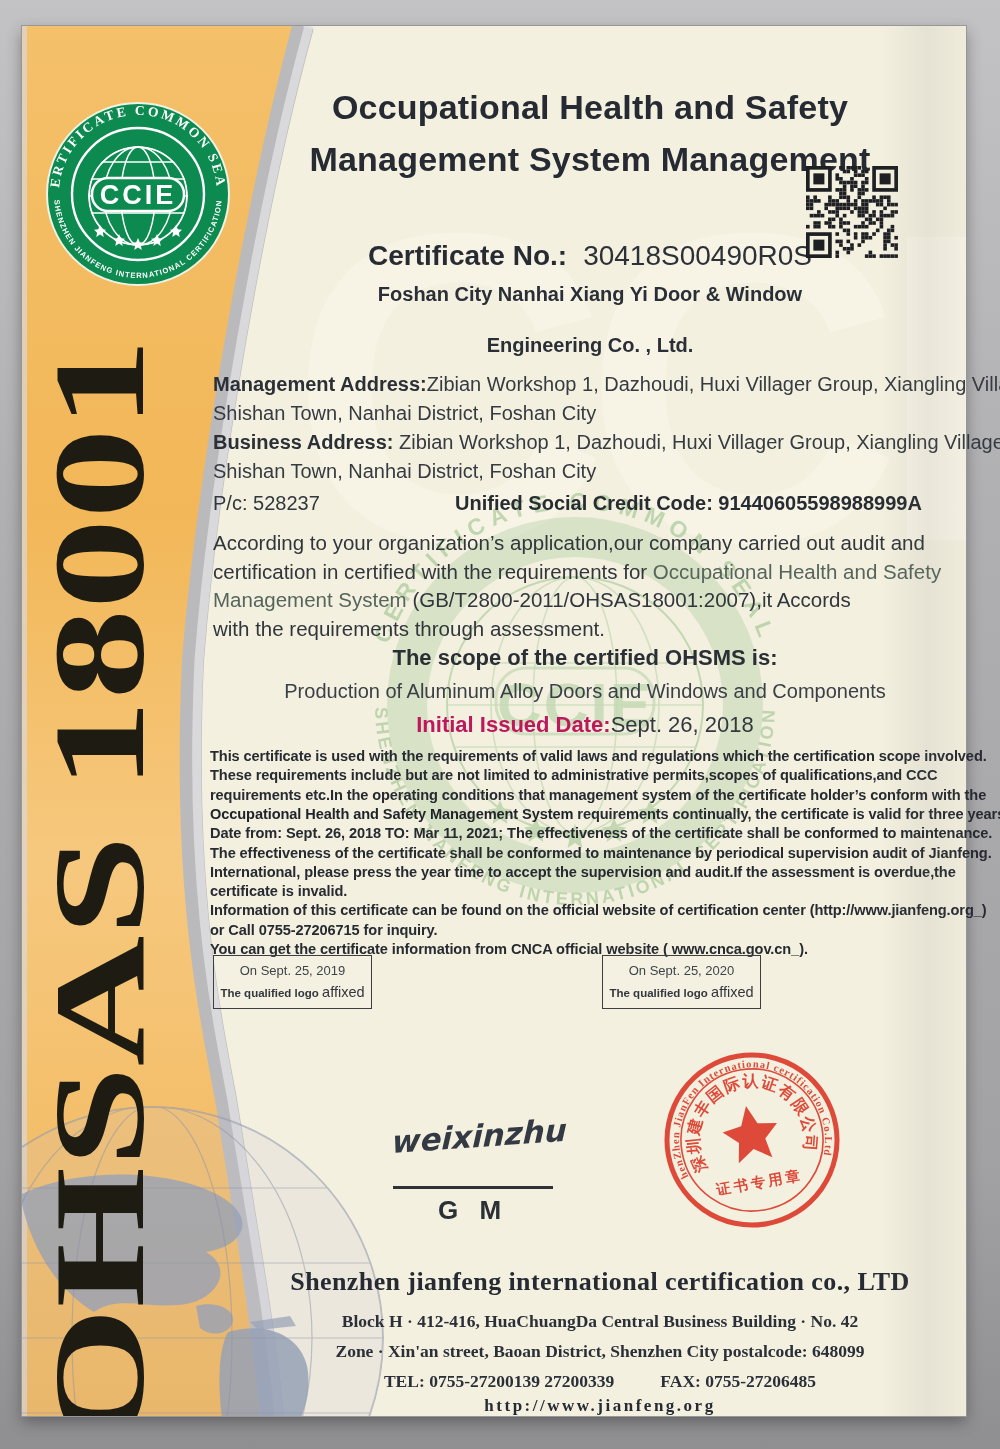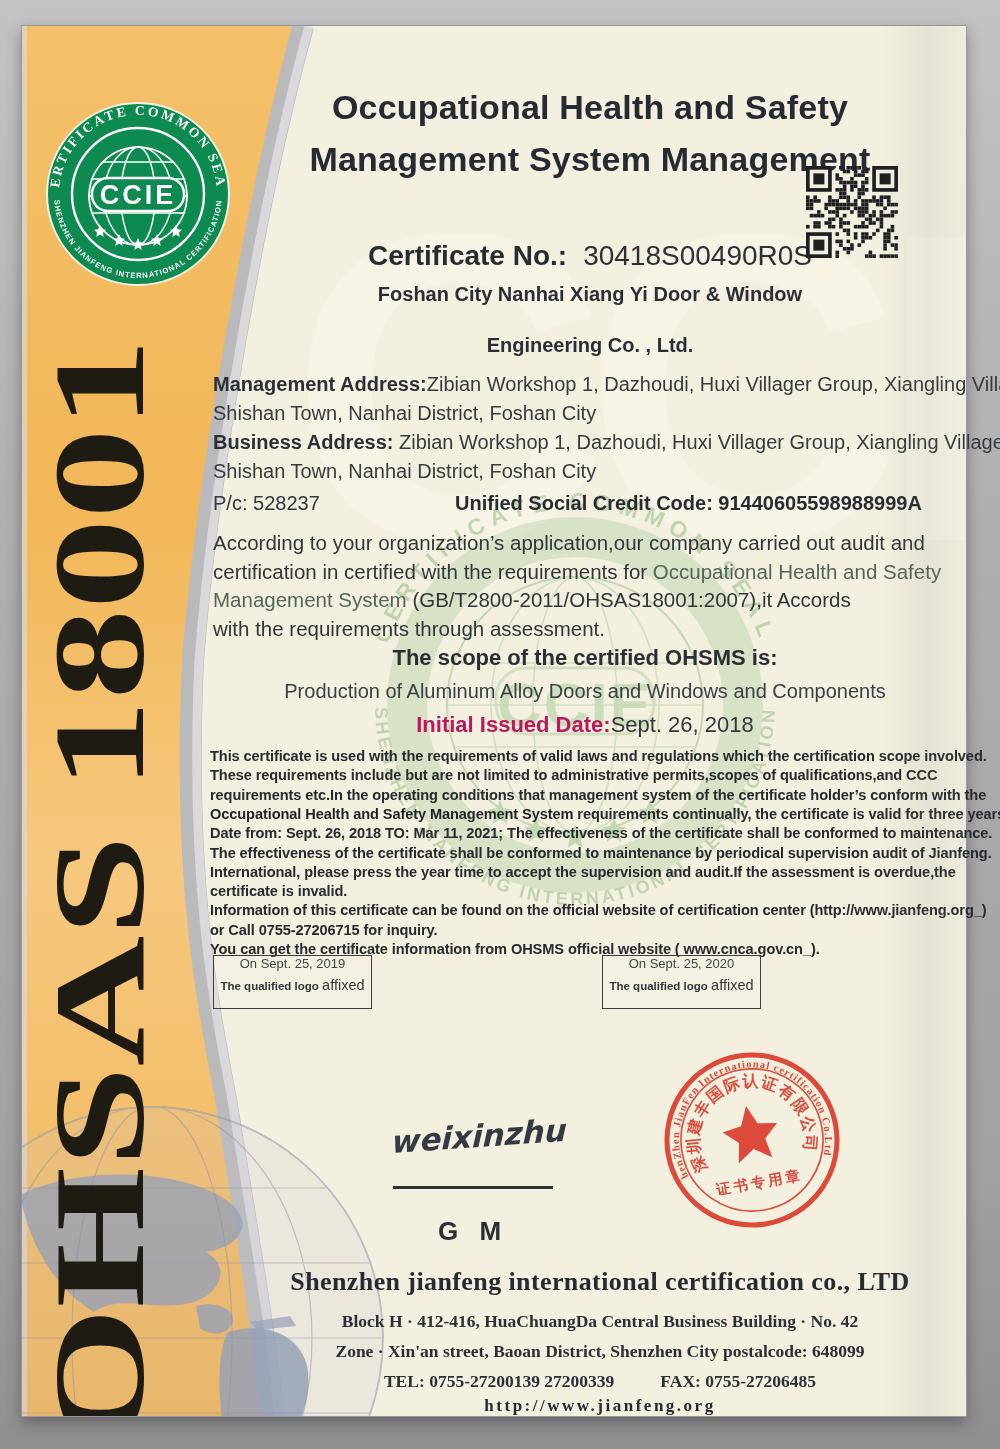--- a/index.html
+++ b/index.html
@@ -28,29 +28,29 @@
   .addr b{font-weight:700;color:#2b3037;}
   .codes{font-size:20px;color:#32373d;white-space:nowrap;}
   .para{left:213px;width:760px;font-size:20.5px;color:#31363c;white-space:nowrap;}
   .para .accent{color:#55655b;}
   .scopehead{left:235px;width:700px;font-size:22px;font-weight:700;color:#2a2f36;}
   .scopeval{left:235px;width:700px;font-size:20px;color:#3a4047;}
   .initial{left:235px;width:700px;font-size:22px;color:#33383e;}
   .initial b{font-weight:700;color:#be185d;}
   .fine{left:210px;width:760px;font-size:14.6px;font-weight:700;color:#272b31;letter-spacing:-.1px;white-space:nowrap;}
   .affix-box{width:157px;height:52px;border:1.6px solid #3c3e40;background:rgba(255,255,255,.12);}
-  .affix-date{font-size:13px;color:#3f4449;text-align:center;}
+  .affix-date{margin-top:7px;font-size:13px;color:#3f4449;text-align:center;}
   .affix-cap{margin-top:5px;text-align:center;color:#33373c;}
   .affix-cap .small-b{font-size:11.5px;font-weight:700;}
   .affix-cap .big-r{font-size:14.5px;font-weight:400;}
   .sig-name{left:392px;width:170px;top:1118px;text-align:center;
     font-family:"DejaVu Sans",sans-serif;font-style:italic;font-weight:600;
     font-size:31px;color:#343a43;transform:rotate(-4deg) skewX(-6deg);}
   .sig-line{left:393px;top:1186px;width:160px;height:3px;background:#2f3337;}
-  .sig-role{left:393px;top:1195px;width:160px;text-align:center;font-size:26px;font-weight:700;letter-spacing:7px;color:#2b3036;margin-top:21px;}
+  .sig-role{left:393px;top:1195px;width:160px;text-align:center;font-size:26px;font-weight:700;letter-spacing:7px;color:#2b3036;}
   .footer{font-family:"Liberation Serif",serif;color:#262a33;left:240px;width:720px;text-align:center;white-space:nowrap;}
   .footer-co{font-size:26px;font-weight:700;letter-spacing:.4px;}
   .footer-addr{font-size:17.5px;font-weight:700;color:#2b2f38;}
   .footer-tel .gap{display:inline-block;width:46px;}
   .footer-url{font-size:17px;font-weight:700;letter-spacing:2.5px;}
   #crease{left:880px;top:26px;width:86px;height:1390px;z-index:4;pointer-events:none;
     background:linear-gradient(90deg,rgba(110,110,100,0) 0%,rgba(110,110,100,.10) 55%,rgba(110,110,100,.03) 100%);}
   #qr{left:806px;top:166px;z-index:2;}
 </style>
 </head>
@@ -218,21 +218,21 @@
 <div class="abs txt fine" style="top:786.6px">requirements etc.In the operating conditions that management system of the certificate holder’s conform with the</div>
 <div class="abs txt fine" style="top:805.9px">
   <span style="font-weight:800;color:#1f2329">Occupational Health and Safety Management System</span><span> requirements continually, the certificate is valid for three years.</span>
 </div>
 <div class="abs txt fine" style="top:825.2px">Date from: Sept. 26, 2018 TO: Mar 11, 2021; The effectiveness of the certificate shall be conformed to maintenance.</div>
 <div class="abs txt fine" style="top:844.5px">The effectiveness of the certificate shall be conformed to maintenance by periodical supervision audit of Jianfeng.</div>
 <div class="abs txt fine" style="top:863.8px">International, please press the year time to accept the supervision and audit.If the assessment is overdue,the</div>
 <div class="abs txt fine" style="top:883.1px">certificate is invalid.</div>
 <div class="abs txt fine" style="top:902.4px">Information of this certificate can be found on the official website of certification center (http://www.jianfeng.org_)</div>
 <div class="abs txt fine" style="top:921.7px">or Call 0755-27206715 for inquiry.</div>
-<div class="abs txt fine" style="top:941px">You can get the certificate information from OHSMS official website ( www.cnca.gov.cn_).</div>
+<div class="abs txt fine" style="top:941px">You can get the certificate information from CNCA official website ( www.cnca.gov.cn_).</div>
 
 <div class="abs txt affix-box" style="left:213px;top:955px">
   <div class="affix-date">On Sept. 25, 2019</div>
   <div class="affix-cap"><span class="small-b">The qualified logo </span><span class="big-r">affixed</span></div>
 </div>
 <div class="abs txt affix-box" style="left:602px;top:955px">
   <div class="affix-date">On Sept. 25, 2020</div>
   <div class="affix-cap"><span class="small-b">The qualified logo </span><span class="big-r">affixed</span></div>
 </div>
 

